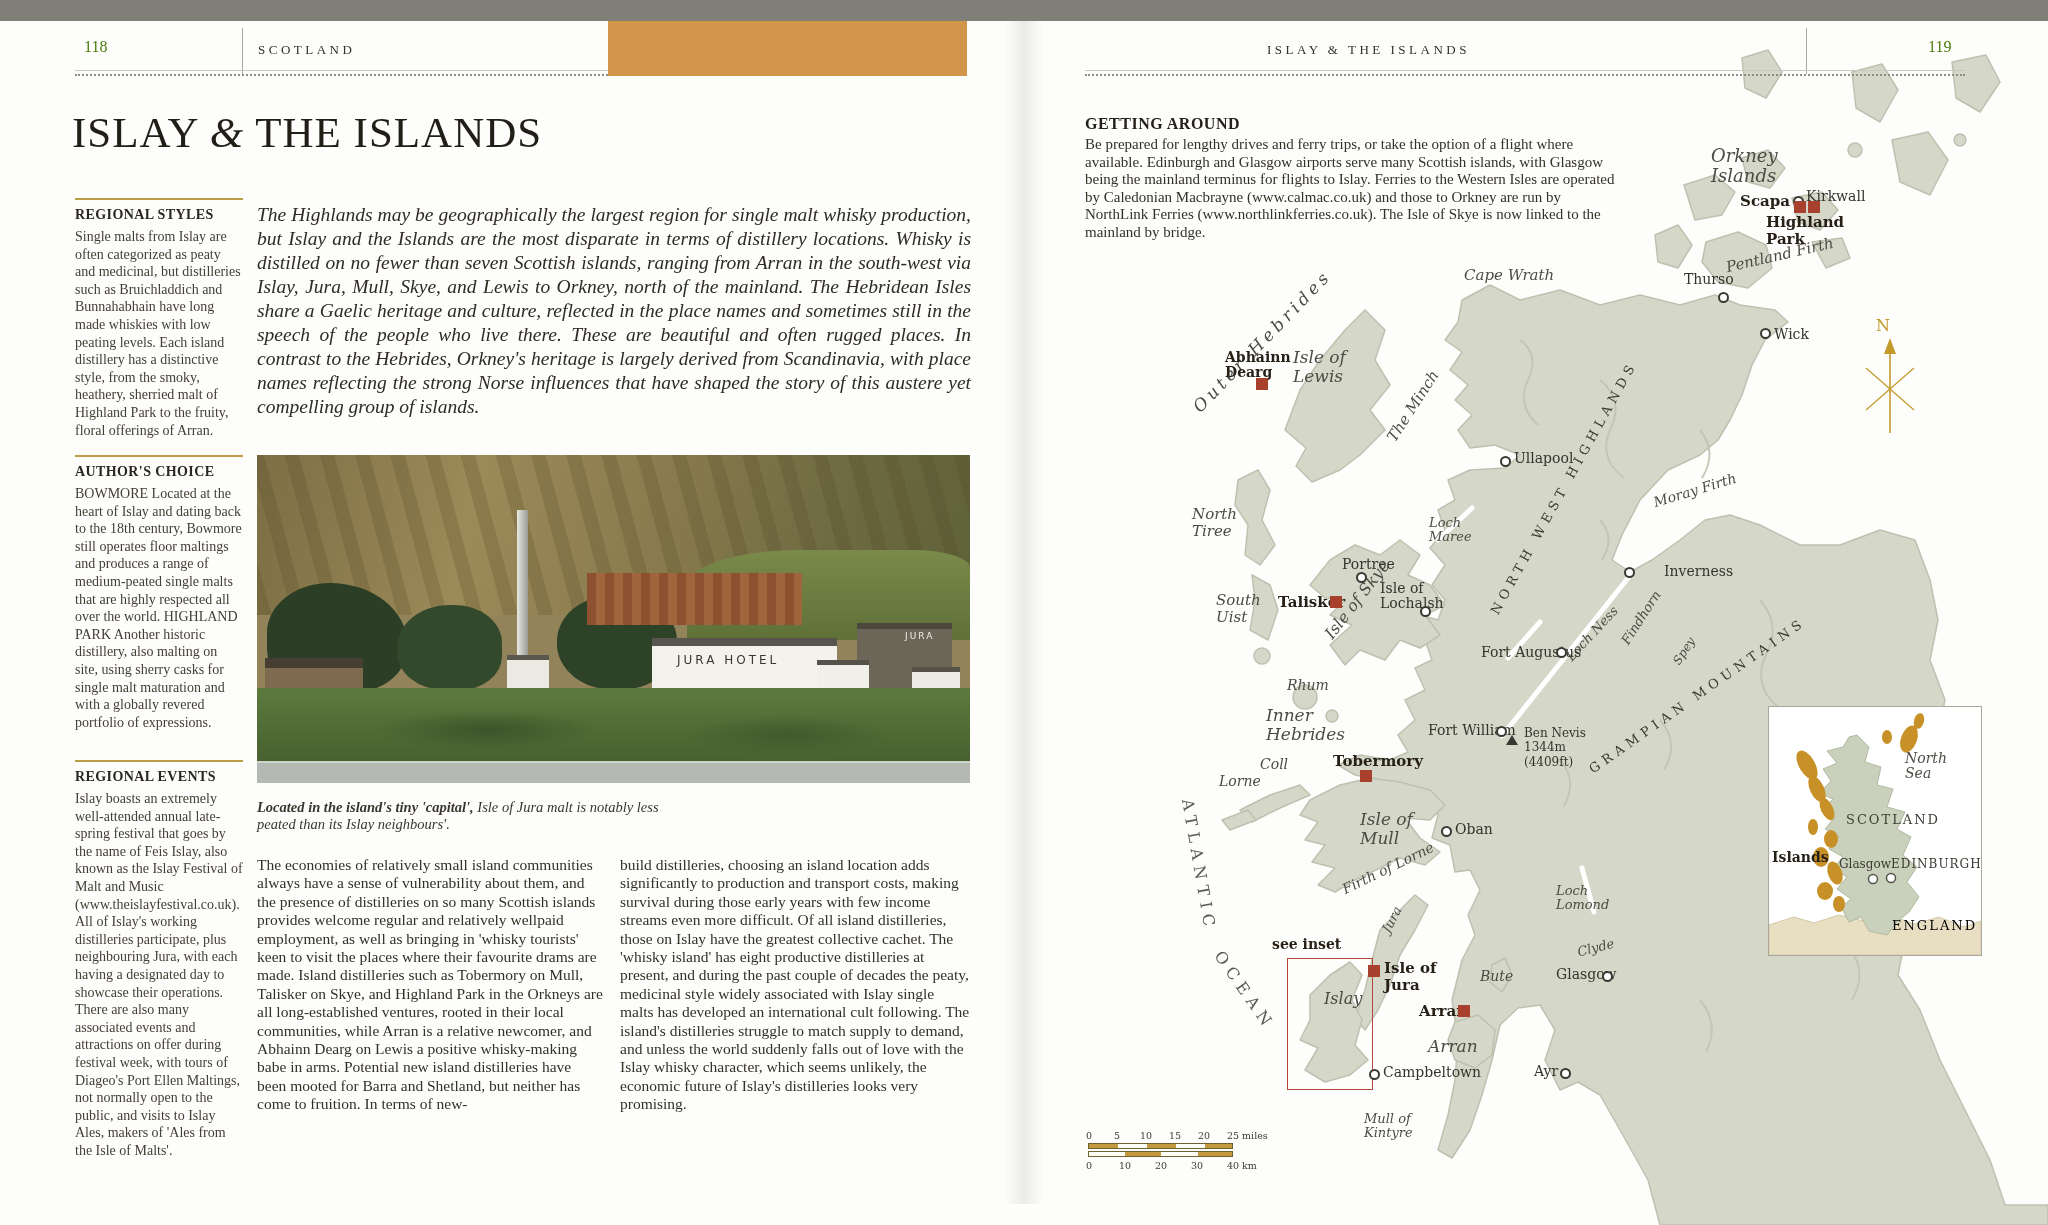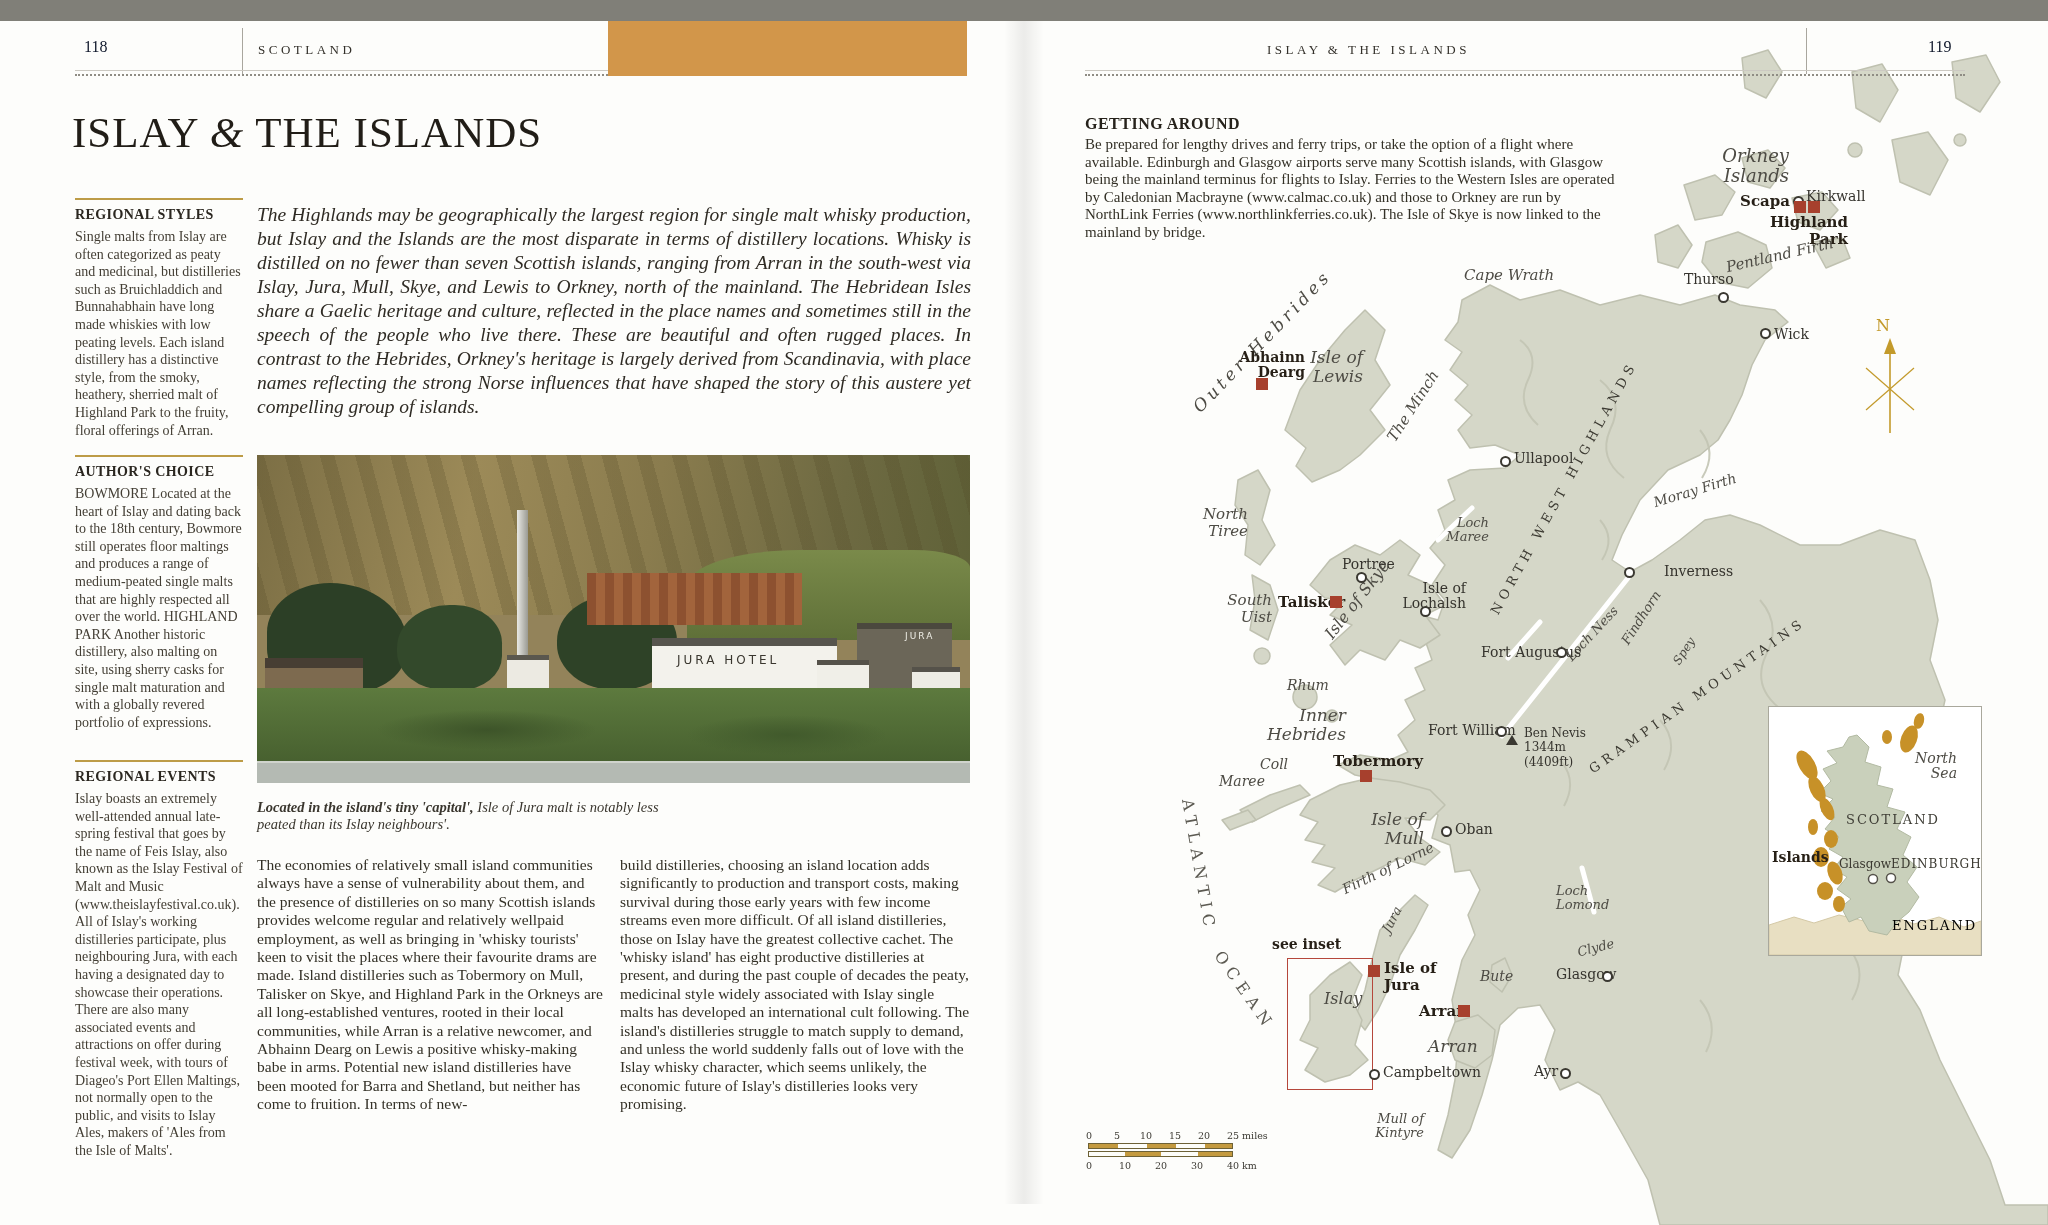--- a/index.html
+++ b/index.html
@@ -1,20 +1,20 @@
 <!DOCTYPE html>
 <html><head>
 <meta charset="utf-8">
 <style>
   html,body{margin:0;padding:0;background:#e8e8e4;}
   #spread{position:relative;width:2048px;height:1225px;background:#fdfdfb;overflow:hidden;
           font-family:"Liberation Serif",serif;color:#2e2a24;}
   .abs{position:absolute;}
   
-  .pgnum{font-size:16px;color:#0f172a;}
+  .pgnum{font-size:16px;color:#4d7c0f;}
   .runhead{font-size:13px;letter-spacing:3.5px;color:#33302a;}
   .hdr-vline{width:1px;background:#a9a69e;}
   .hdr-line1{border-bottom:1px solid #ccc9c2;}
   .hdr-line2{border-bottom:2px dotted #8f8c84;}
   .orange-block{background:#d2964a;}
   
   .title{font-size:43px;letter-spacing:1px;color:#211d17;white-space:nowrap;}
   .title .amp{font-style:italic;}
   .intro{font-size:19.5px;line-height:24px;font-style:italic;color:#2f2b24;text-align:justify;}
   .sidebar-sec{width:168px;border-top:2px solid #bd9c47;padding-top:7px;}
@@ -24,21 +24,21 @@
   .caption{font-size:14.5px;line-height:17px;font-style:italic;color:#3a362e;}
   .caption b{font-weight:700;}
   
   #photo{left:257px;top:455px;width:713px;height:328px;background:#93835a;overflow:hidden;}
   .ph{position:absolute;}
   
   .ga-head{font-size:16px;font-weight:700;letter-spacing:.5px;color:#26221b;}
   .ga-body{font-size:15px;line-height:17.6px;color:#333026;width:540px;}
   
   .lbl{position:absolute;font-family:"DejaVu Serif",serif;white-space:nowrap;z-index:5;}
-  .wrap{white-space:normal;text-align:right;line-height:1.1;}
+  .wrap{white-space:normal;text-align:left;line-height:1.1;}
   .town{font-size:14px;color:#35332d;}
   .dist{font-weight:700;font-size:15px;color:#261f16;}
   .wat{font-style:italic;color:#4d4b44;}
   .w12{font-size:12px}.w13{font-size:13px}.w14{font-size:14px}.w15{font-size:15px}
   .w16{font-size:16px}.w17{font-size:17px}.w18{font-size:18px}
   .reg{letter-spacing:5px;font-size:13px;color:#3b3931;}
   .ocn{letter-spacing:6px;font-size:16px;color:#5c5a52;}
   .ring{position:absolute;width:11px;height:11px;border:2px solid #3a3831;border-radius:50%;
         background:#fff;box-sizing:border-box;z-index:6;}
   .dsq{position:absolute;width:12px;height:12px;background:#a7402d;z-index:6;}
@@ -285,21 +285,21 @@
   <div class="peak" style="left:1506px;top:735px;"></div>
   <div class="lbl" style="left:1524px;top:726px;font-size:12px;color:#35332d;line-height:1.2;white-space:normal;width:70px;">
     <span>Ben Nevis</span><br>
     <span>1344m</span><br>
     <span>(4409ft)</span>
   </div>
   <div class="lbl reg" style="left:1567px;top:688px;width:260px;text-align:center;transform:rotate(-35deg);">GRAMPIAN MOUNTAINS</div>
   <div class="lbl dist" style="left:1333px;top:752px;">Tobermory</div>
   <div class="dsq" style="left:1360px;top:770px;"></div>
   <div class="lbl wat w14" style="left:1260px;top:756px;">Coll</div>
-  <div class="lbl wat w14" style="left:1219px;top:773px;">Maree</div>
+  <div class="lbl wat w14" style="left:1219px;top:773px;">Lorne</div>
   <div class="lbl ocn" style="left:1124px;top:856px;width:150px;text-align:center;transform:rotate(80deg);">ATLANTIC</div>
   <div class="lbl ocn" style="left:1199px;top:980px;width:90px;text-align:center;transform:rotate(55deg);">OCEAN</div>
   <div class="lbl wat w17 wrap" style="left:1360px;top:810px;width:64px;">Isle of Mull</div>
   <div class="ring" style="left:1441px;top:826px;"></div>
   <div class="lbl town" style="left:1455px;top:821px;">Oban</div>
   <div class="lbl wat w14" style="left:1333px;top:860px;width:110px;text-align:center;transform:rotate(-26deg);">Firth of Lorne</div>
   <div class="lbl wat w13 wrap" style="left:1556px;top:884px;width:66px;text-align:left;">Loch Lomond</div>
   <div class="lbl wat w13" style="left:1378px;top:912px;transform:rotate(-62deg);">Jura</div>
   <div class="lbl wat w13" style="left:1577px;top:940px;transform:rotate(-14deg);">Clyde</div>
 

